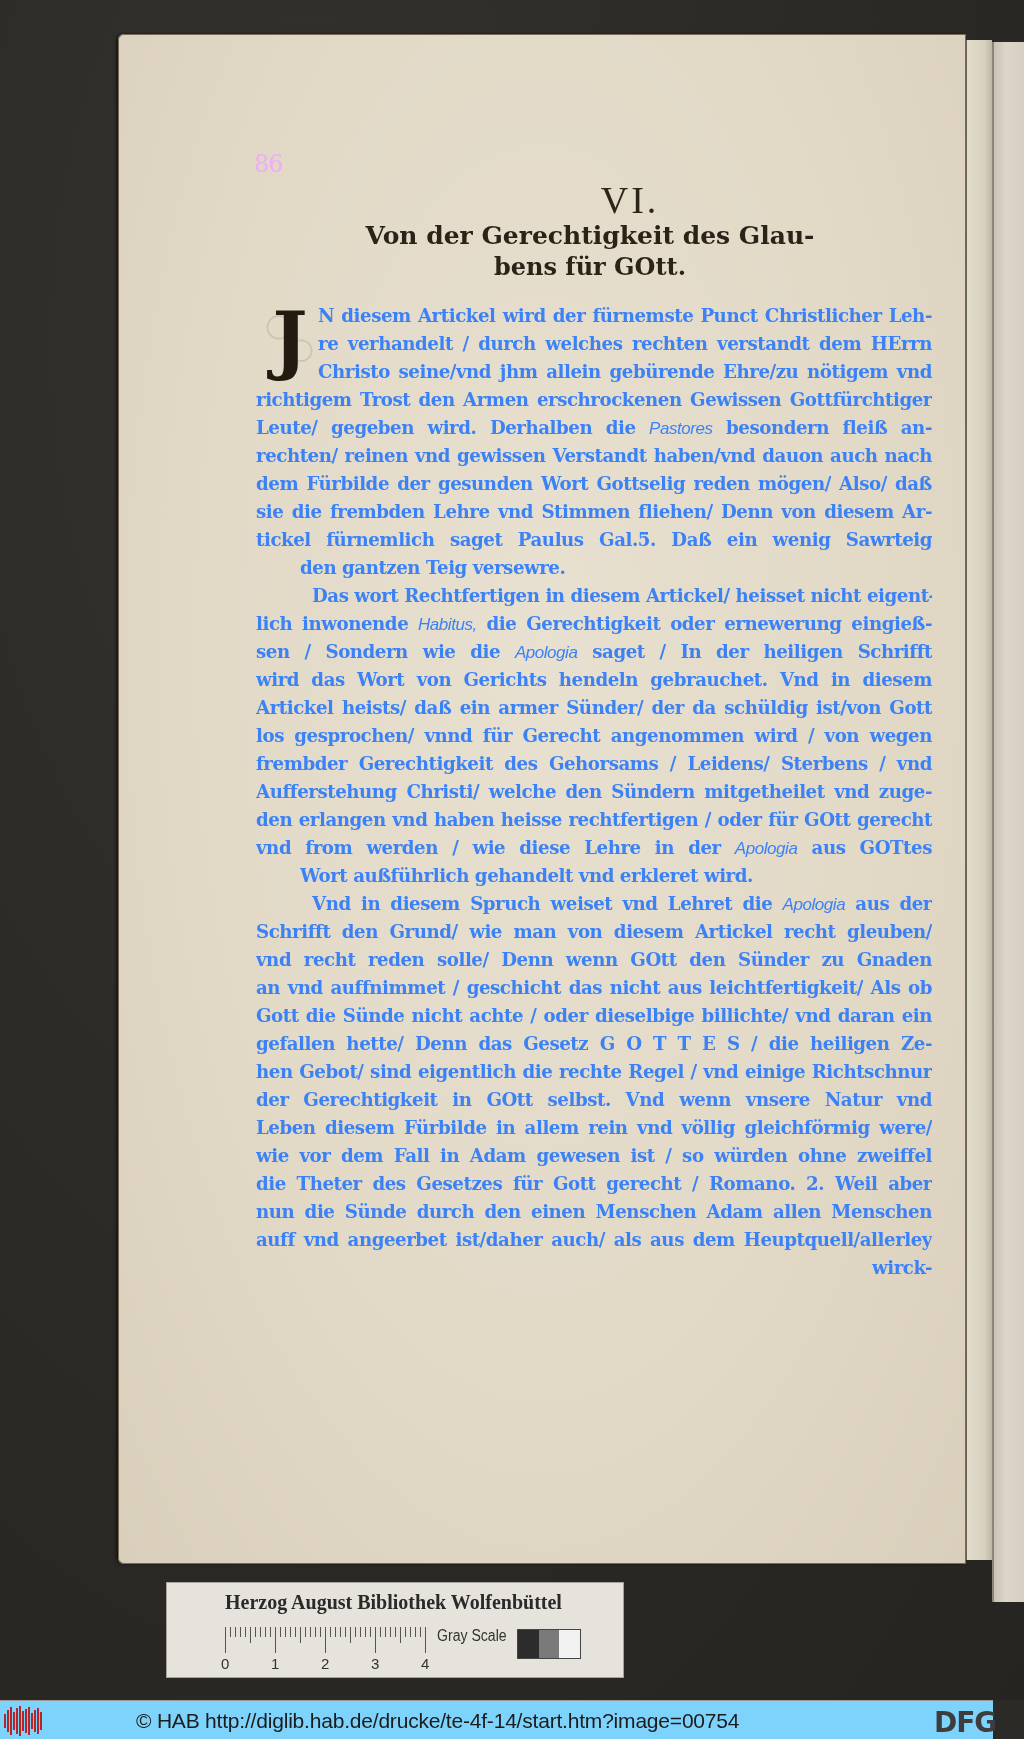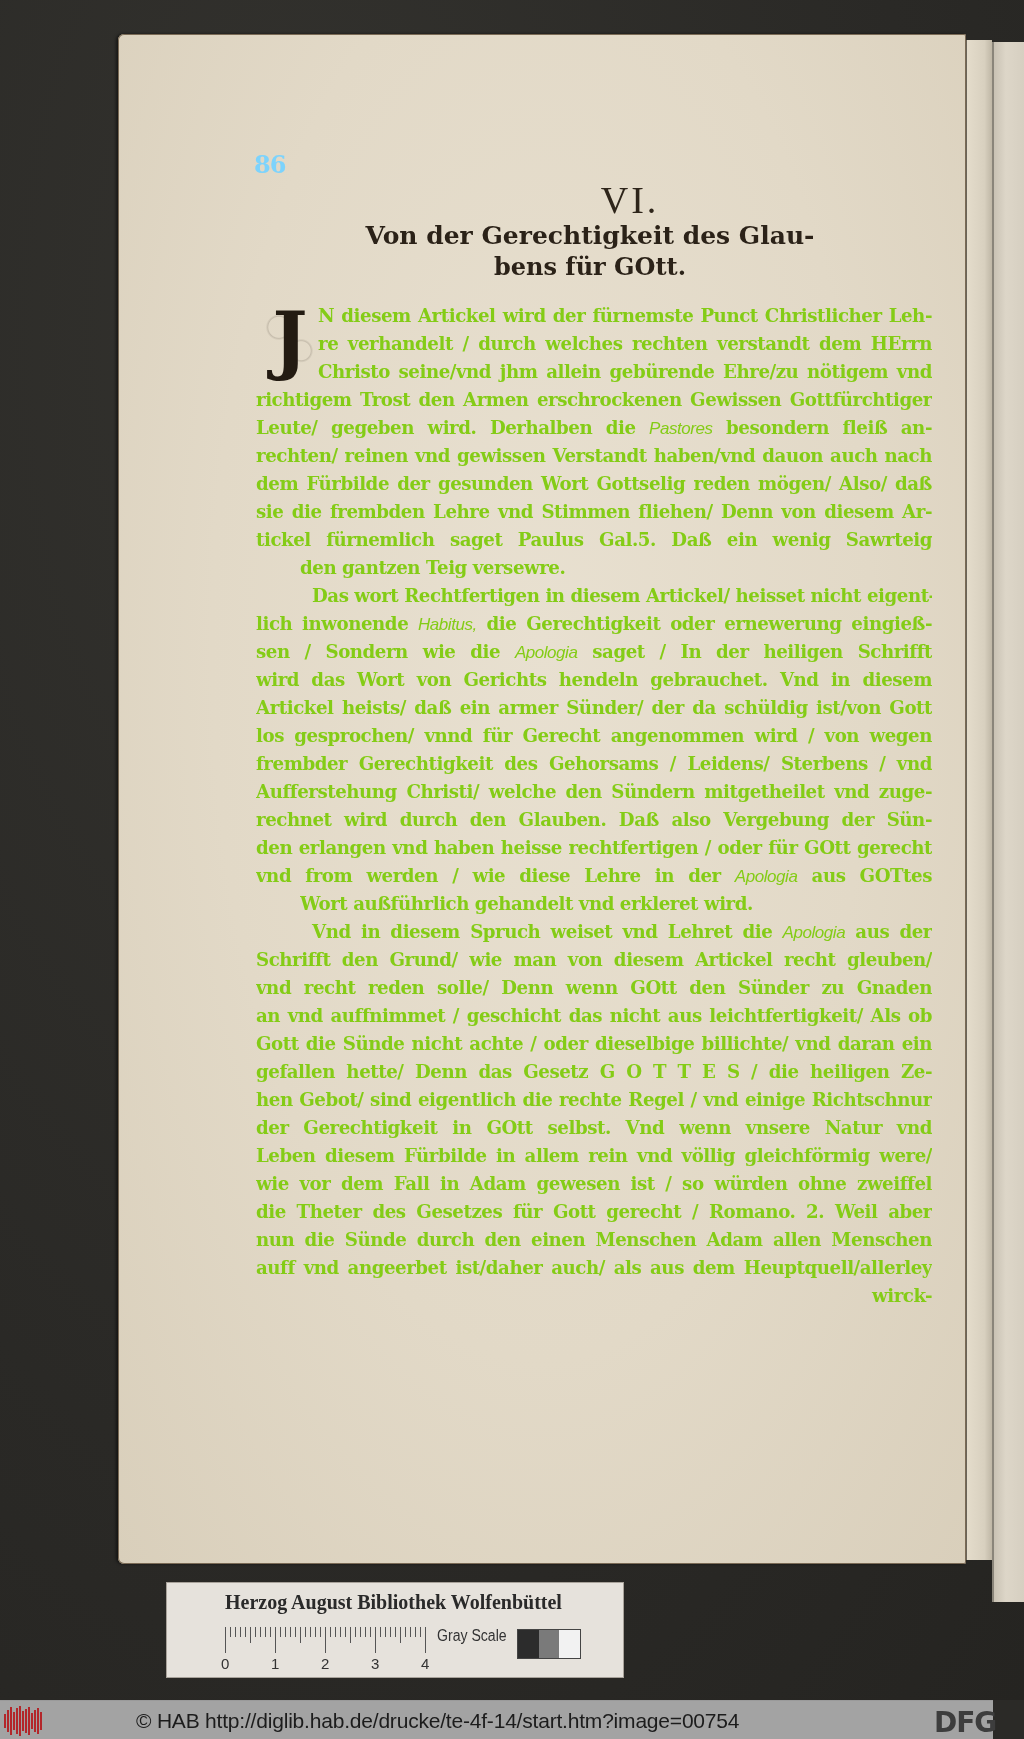--- a/index.html
+++ b/index.html
@@ -27,40 +27,40 @@
     }
     .page {
       position: absolute; left: 118px; top: 34px; width: 848px; height: 1530px;
       background:
         radial-gradient(ellipse at 50% 40%, #e8e0d0 0%, #e2d9c7 55%, #d9cfbb 100%);
       border-radius: 6px 2px 2px 6px;
       box-shadow: 0 0 0 1px #7a6a55 inset, -2px 0 3px rgba(0,0,0,0.5);
     }
     .page-number {
       position: absolute; left: 254px; top: 150px;
-      font-family: "DejaVu Serif", serif; font-weight: bold;
-      font-size: 24px; color: #7dd3fc; letter-spacing: -1px;
+      font-family: "DejaVu Serif", serif; font-weight: normal;
+      font-size: 24px; color: #f0abfc; letter-spacing: -1px;
     }
     .chapter-num {
       position: absolute; left: 560px; top: 178px; width: 140px;
       text-align: center;
       font-family: "Liberation Serif", serif; font-size: 38px; color: #2e251a;
       letter-spacing: 3px;
     }
     .chapter-title {
       position: absolute; left: 360px; top: 220px; width: 460px;
       text-align: center;
       font-family: "DejaVu Serif", serif; font-weight: bold;
       font-size: 25px; line-height: 31px; color: #2b2218;
     }
     .chapter-title .line2 { display: block; font-size: 24px; }
     .body-text {
       position: absolute; left: 256px; top: 302px; width: 676px;
       font-family: "DejaVu Serif", serif; font-weight: bold;
-      font-size: 18.2px; line-height: 28px; color: #84cc16;
+      font-size: 18.2px; line-height: 28px; color: #3b82f6;
       letter-spacing: -0.45px;
     }
     .body-text .line {
       display: block; white-space: nowrap; overflow: hidden;
       text-align: justify; text-align-last: justify;
       height: 28px;
     }
     .body-text .line.last { text-align-last: left; margin-left: 44px; }
     .body-text .line.indent { padding-left: 56px; }
     .body-text .line.drop { padding-left: 62px; }
@@ -104,21 +104,21 @@
       transform: scaleX(0.88); transform-origin: left;
     }
     .gray-scale {
       position: absolute; left: 350px; top: 46px; width: 64px; height: 30px;
       border: 1px solid #444; display: flex;
     }
     .gray-scale div { flex: 1; }
     
     .footer {
       position: absolute; left: 0; top: 1700px; width: 993px; height: 39px;
-      background: #a3a3a3;
+      background: #7dd3fc;
       border-top: 1px solid #9a9a9a;
     }
     .footer-logo {
       position: absolute; left: 4px; top: 5px; width: 42px; height: 30px;
       display: flex; align-items: center; gap: 1px;
     }
     .footer-logo i { display: block; width: 2px; background: #b3262a; }
     .footer-text {
       position: absolute; left: 136px; top: 8px;
       font-family: "Liberation Sans", sans-serif; font-size: 21px; color: #1c1c1c;
@@ -160,21 +160,20 @@
     <span class="line">tickel fürnemlich saget Paulus Gal.5. Daß ein wenig Sawrteig</span>
     <span class="line last">den gantzen Teig versewre.</span>
     <span class="line indent">Das wort Rechtfertigen in diesem Artickel/ heisset nicht eigent-</span>
     <span class="line"><span>lich inwonende </span><span class="it">Habitus,</span><span> die Gerechtigkeit oder ernewerung eingieß-</span></span>
     <span class="line"><span>sen / Sondern wie die </span><span class="it">Apologia</span><span> saget / In der heiligen Schrifft</span></span>
     <span class="line">wird das Wort von Gerichts hendeln gebrauchet. Vnd in diesem</span>
     <span class="line">Artickel heists/ daß ein armer Sünder/ der da schüldig ist/von Gott</span>
     <span class="line">los gesprochen/ vnnd für Gerecht angenommen wird / von wegen</span>
     <span class="line">frembder Gerechtigkeit des Gehorsams / Leidens/ Sterbens / vnd</span>
     <span class="line">Aufferstehung Christi/ welche den Sündern mitgetheilet vnd zuge-</span>
-    <span class="line">rechnet wird durch den Glauben. Daß also Vergebung der Sün-</span>
     <span class="line">den erlangen vnd haben heisse rechtfertigen / oder für GOtt gerecht</span>
     <span class="line"><span>vnd from werden / wie diese Lehre in der </span><span class="it">Apologia</span><span> aus GOTtes</span></span>
     <span class="line last">Wort außführlich gehandelt vnd erkleret wird.</span>
     <span class="line indent"><span>Vnd in diesem Spruch weiset vnd Lehret die </span><span class="it">Apologia</span><span> aus der</span></span>
     <span class="line">Schrifft den Grund/ wie man von diesem Artickel recht gleuben/</span>
     <span class="line">vnd recht reden solle/ Denn wenn GOtt den Sünder zu Gnaden</span>
     <span class="line">an vnd auffnimmet / geschicht das nicht aus leichtfertigkeit/ Als ob</span>
     <span class="line">Gott die Sünde nicht achte / oder dieselbige billichte/ vnd daran ein</span>
     <span class="line">gefallen hette/ Denn das Gesetz G O T T E S / die heiligen Ze-</span>
     <span class="line">hen Gebot/ sind eigentlich die rechte Regel / vnd einige Richtschnur</span>

